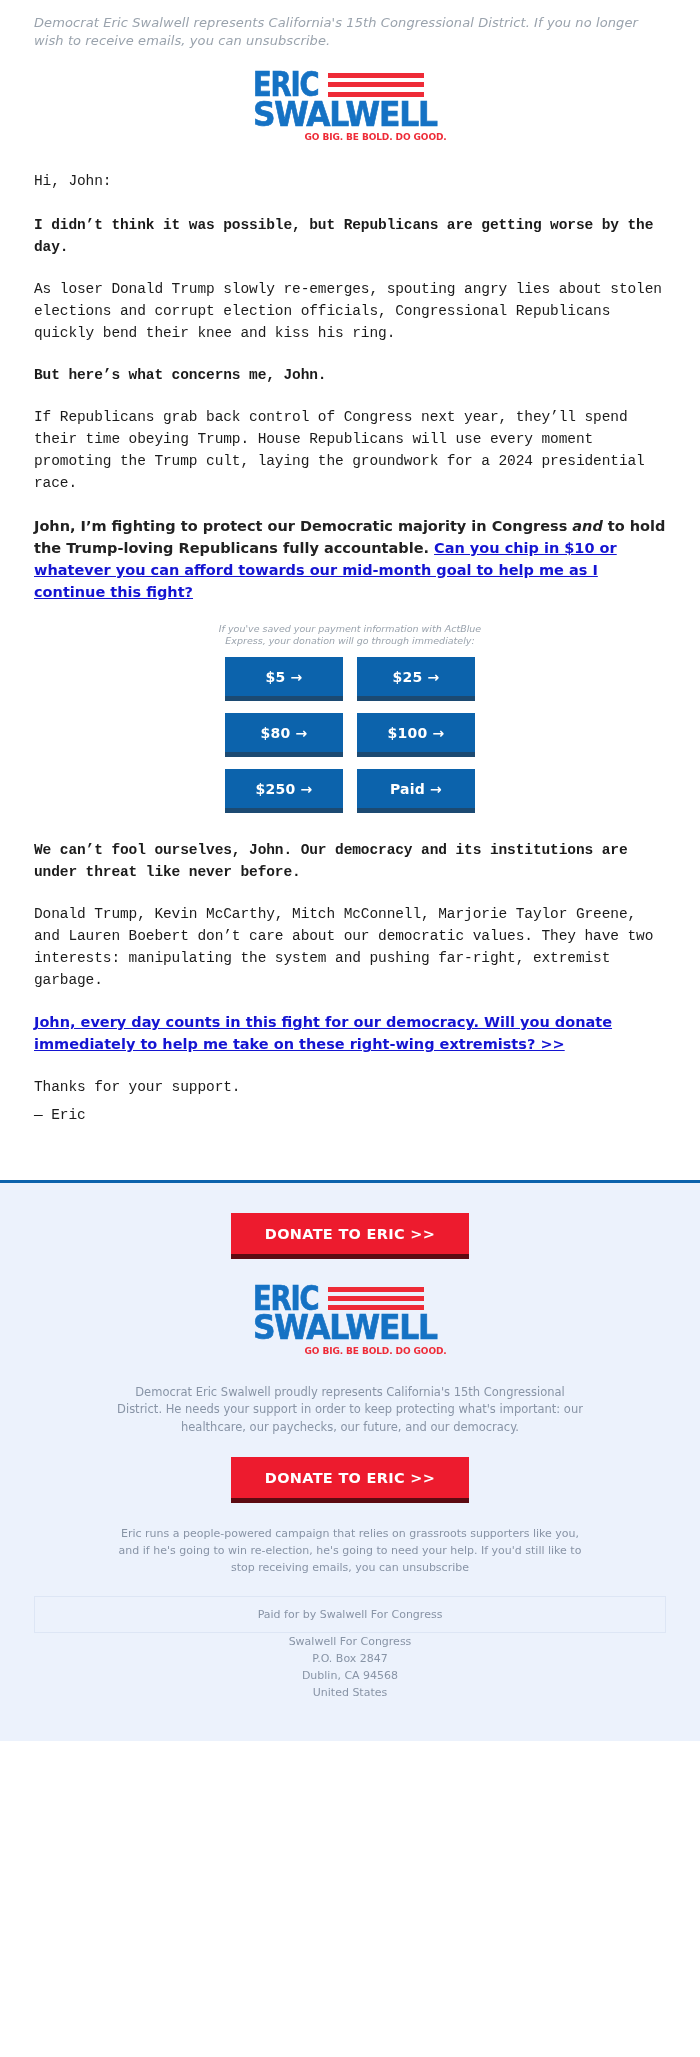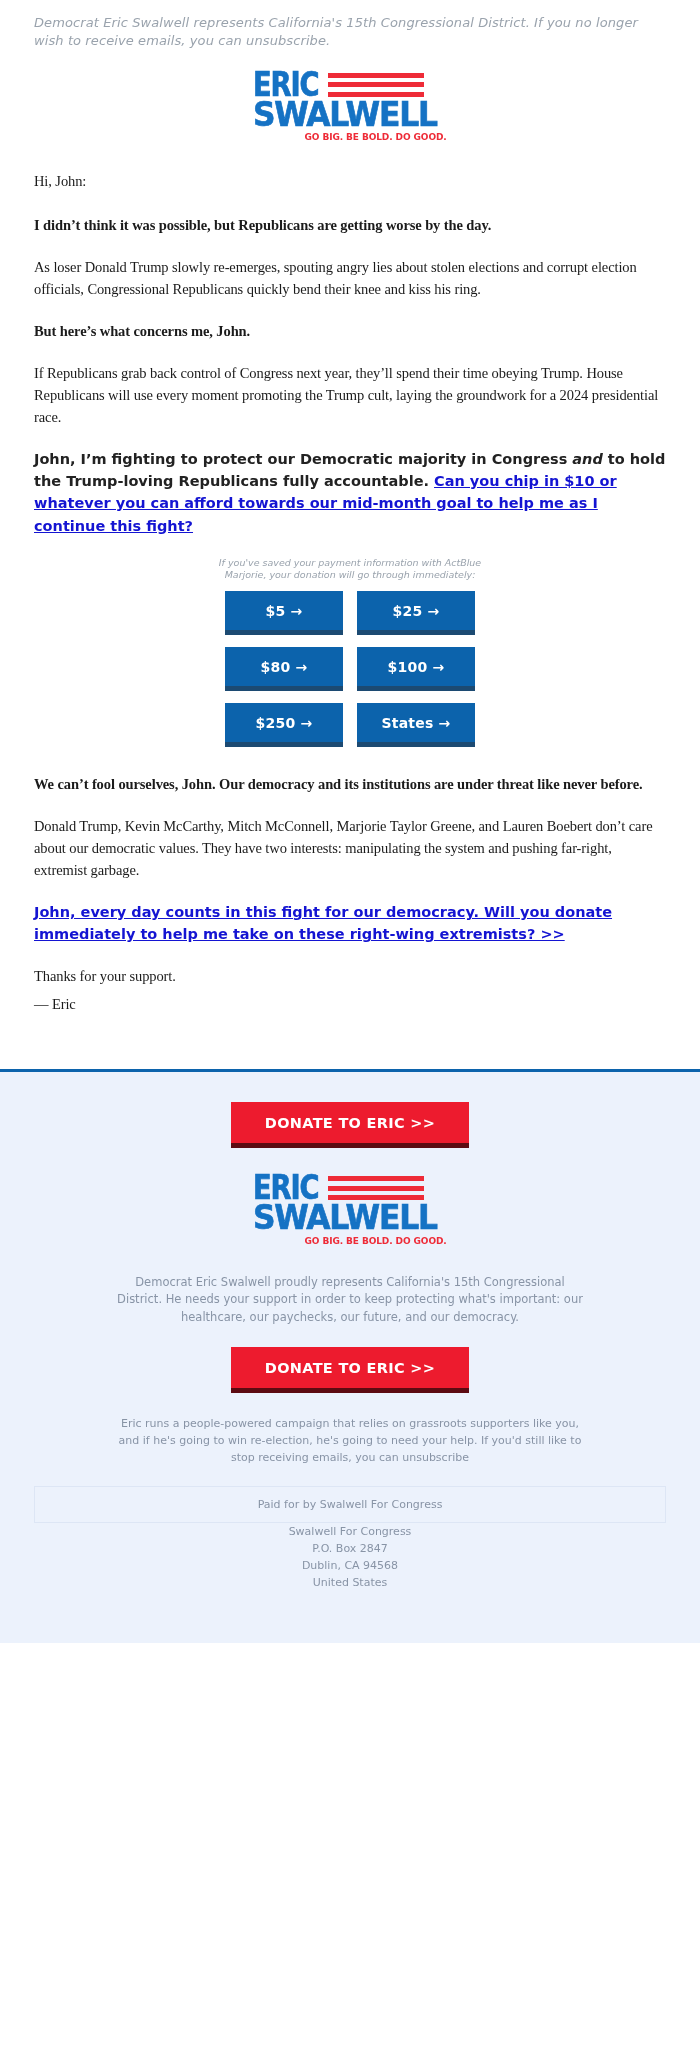--- a/index.html
+++ b/index.html
@@ -82,21 +82,21 @@
     letter-spacing: -0.1px;
     color: #ee2b37;
     margin-top: 2px;
   }
 
   
   .body-wrap {
     padding: 16px 34px 34px 34px;
   }
   p.para {
-    font-family: Liberation Serif, serif;
+    font-family: Liberation Mono, monospace;
     font-size: 14.5px;
     line-height: 1.52;
     color: #1b1b1b;
     margin: 0 0 20px 0;
     letter-spacing: -0.1px;
   }
   p.para.bold { font-weight: bold; }
   p.para.greeting { margin-bottom: 22px; }
   .italic { font-style: italic; }
   a.inline-link {
@@ -145,21 +145,21 @@
     padding: 12px 0 11px 0;
     text-decoration: none;
     letter-spacing: .2px;
     cursor: pointer;
   }
 
   
   .footer {
     background: #ecf2fc;
     border-top: 3px solid #0c63ac;
-    padding: 30px 34px 52px 34px;
+    padding: 30px 34px 40px 34px;
     text-align: center;
   }
   .donate-cta {
     display: inline-block;
     background: #ed1b2e;
     border-bottom: 5px solid #5c0b12;
     color: #ffffff;
     font-family: "DejaVu Sans", sans-serif;
     font-weight: bold;
     font-size: 14.5px;
@@ -230,28 +230,28 @@
   <p class="para">As loser Donald Trump slowly re-emerges, spouting angry lies about stolen elections and corrupt election officials, Congressional Republicans quickly bend their knee and kiss his ring.</p>
 
 
   <p class="para bold">But here’s what concerns me, John.</p>
 
   <p class="para">If Republicans grab back control of Congress next year, they’ll spend their time obeying Trump. House Republicans will use every moment promoting the Trump cult, laying the groundwork for a 2024 presidential race.</p>
 
   <p class="linkpara"><span>John, I’m fighting to protect our Democratic majority in Congress </span><span class="italic">and</span><span> to hold the Trump-loving Republicans fully accountable. </span><a class="inline-link" href="#">Can you chip in $10 or whatever you can afford towards our mid-month goal to help me as I continue this fight?</a></p>
 
   <div class="donate-module">
-    <div class="ask-note">If you've saved your payment information with ActBlue Marjorie, your donation will go through immediately:</div>
+    <div class="ask-note">If you've saved your payment information with ActBlue Express, your donation will go through immediately:</div>
     <div class="btn-grid">
       <a class="amt-btn" href="#">$5 →</a>
       <a class="amt-btn" href="#">$25 →</a>
       <a class="amt-btn" href="#">$80 →</a>
       <a class="amt-btn" href="#">$100 →</a>
       <a class="amt-btn" href="#">$250 →</a>
-      <a class="amt-btn" href="#">States →</a>
+      <a class="amt-btn" href="#">Paid →</a>
     </div>
   </div>
 
   <p class="para bold">We can’t fool ourselves, John. Our democracy and its institutions are under threat like never before.</p>
 
   <p class="para">Donald Trump, Kevin McCarthy, Mitch McConnell, Marjorie Taylor Greene, and Lauren Boebert don’t care about our democratic values. They have two interests: manipulating the system and pushing far-right, extremist garbage.</p>
 
   <p class="linkpara"><a class="inline-link" href="#">John, every day counts in this fight for our democracy. Will you donate immediately to help me take on these right-wing extremists? &gt;&gt;</a></p>
 
   <p class="para signoff">Thanks for your support.</p>

